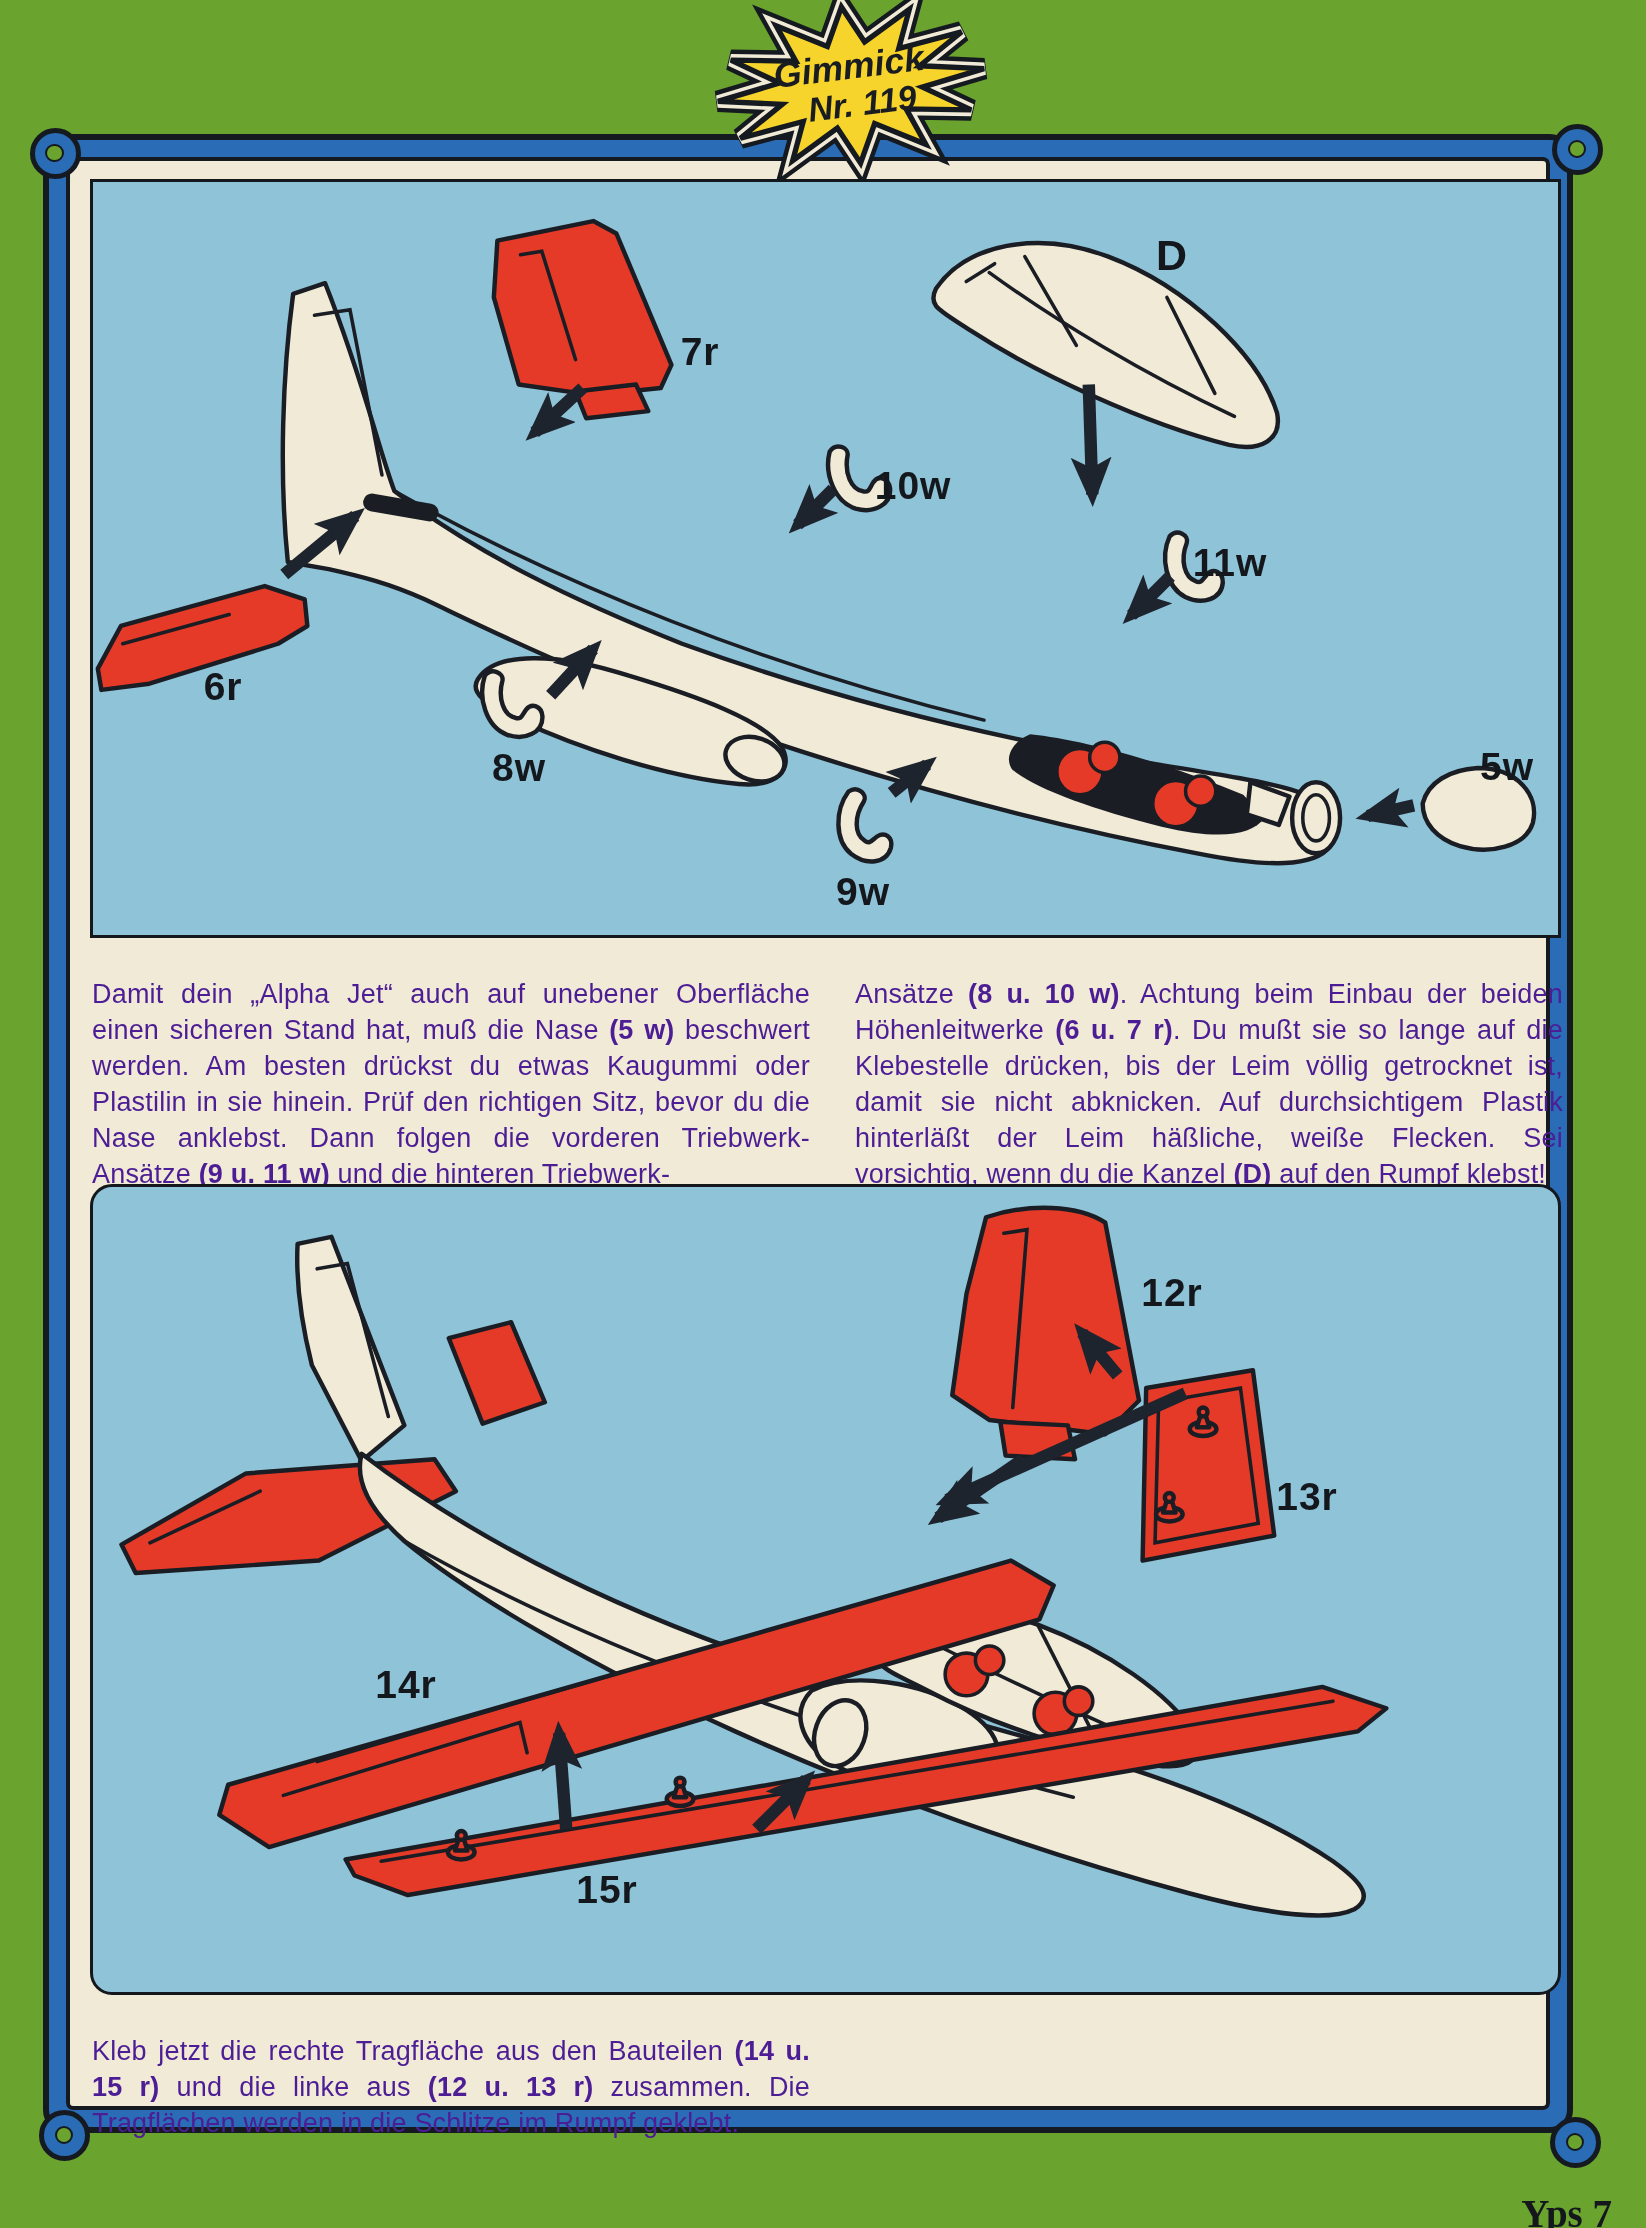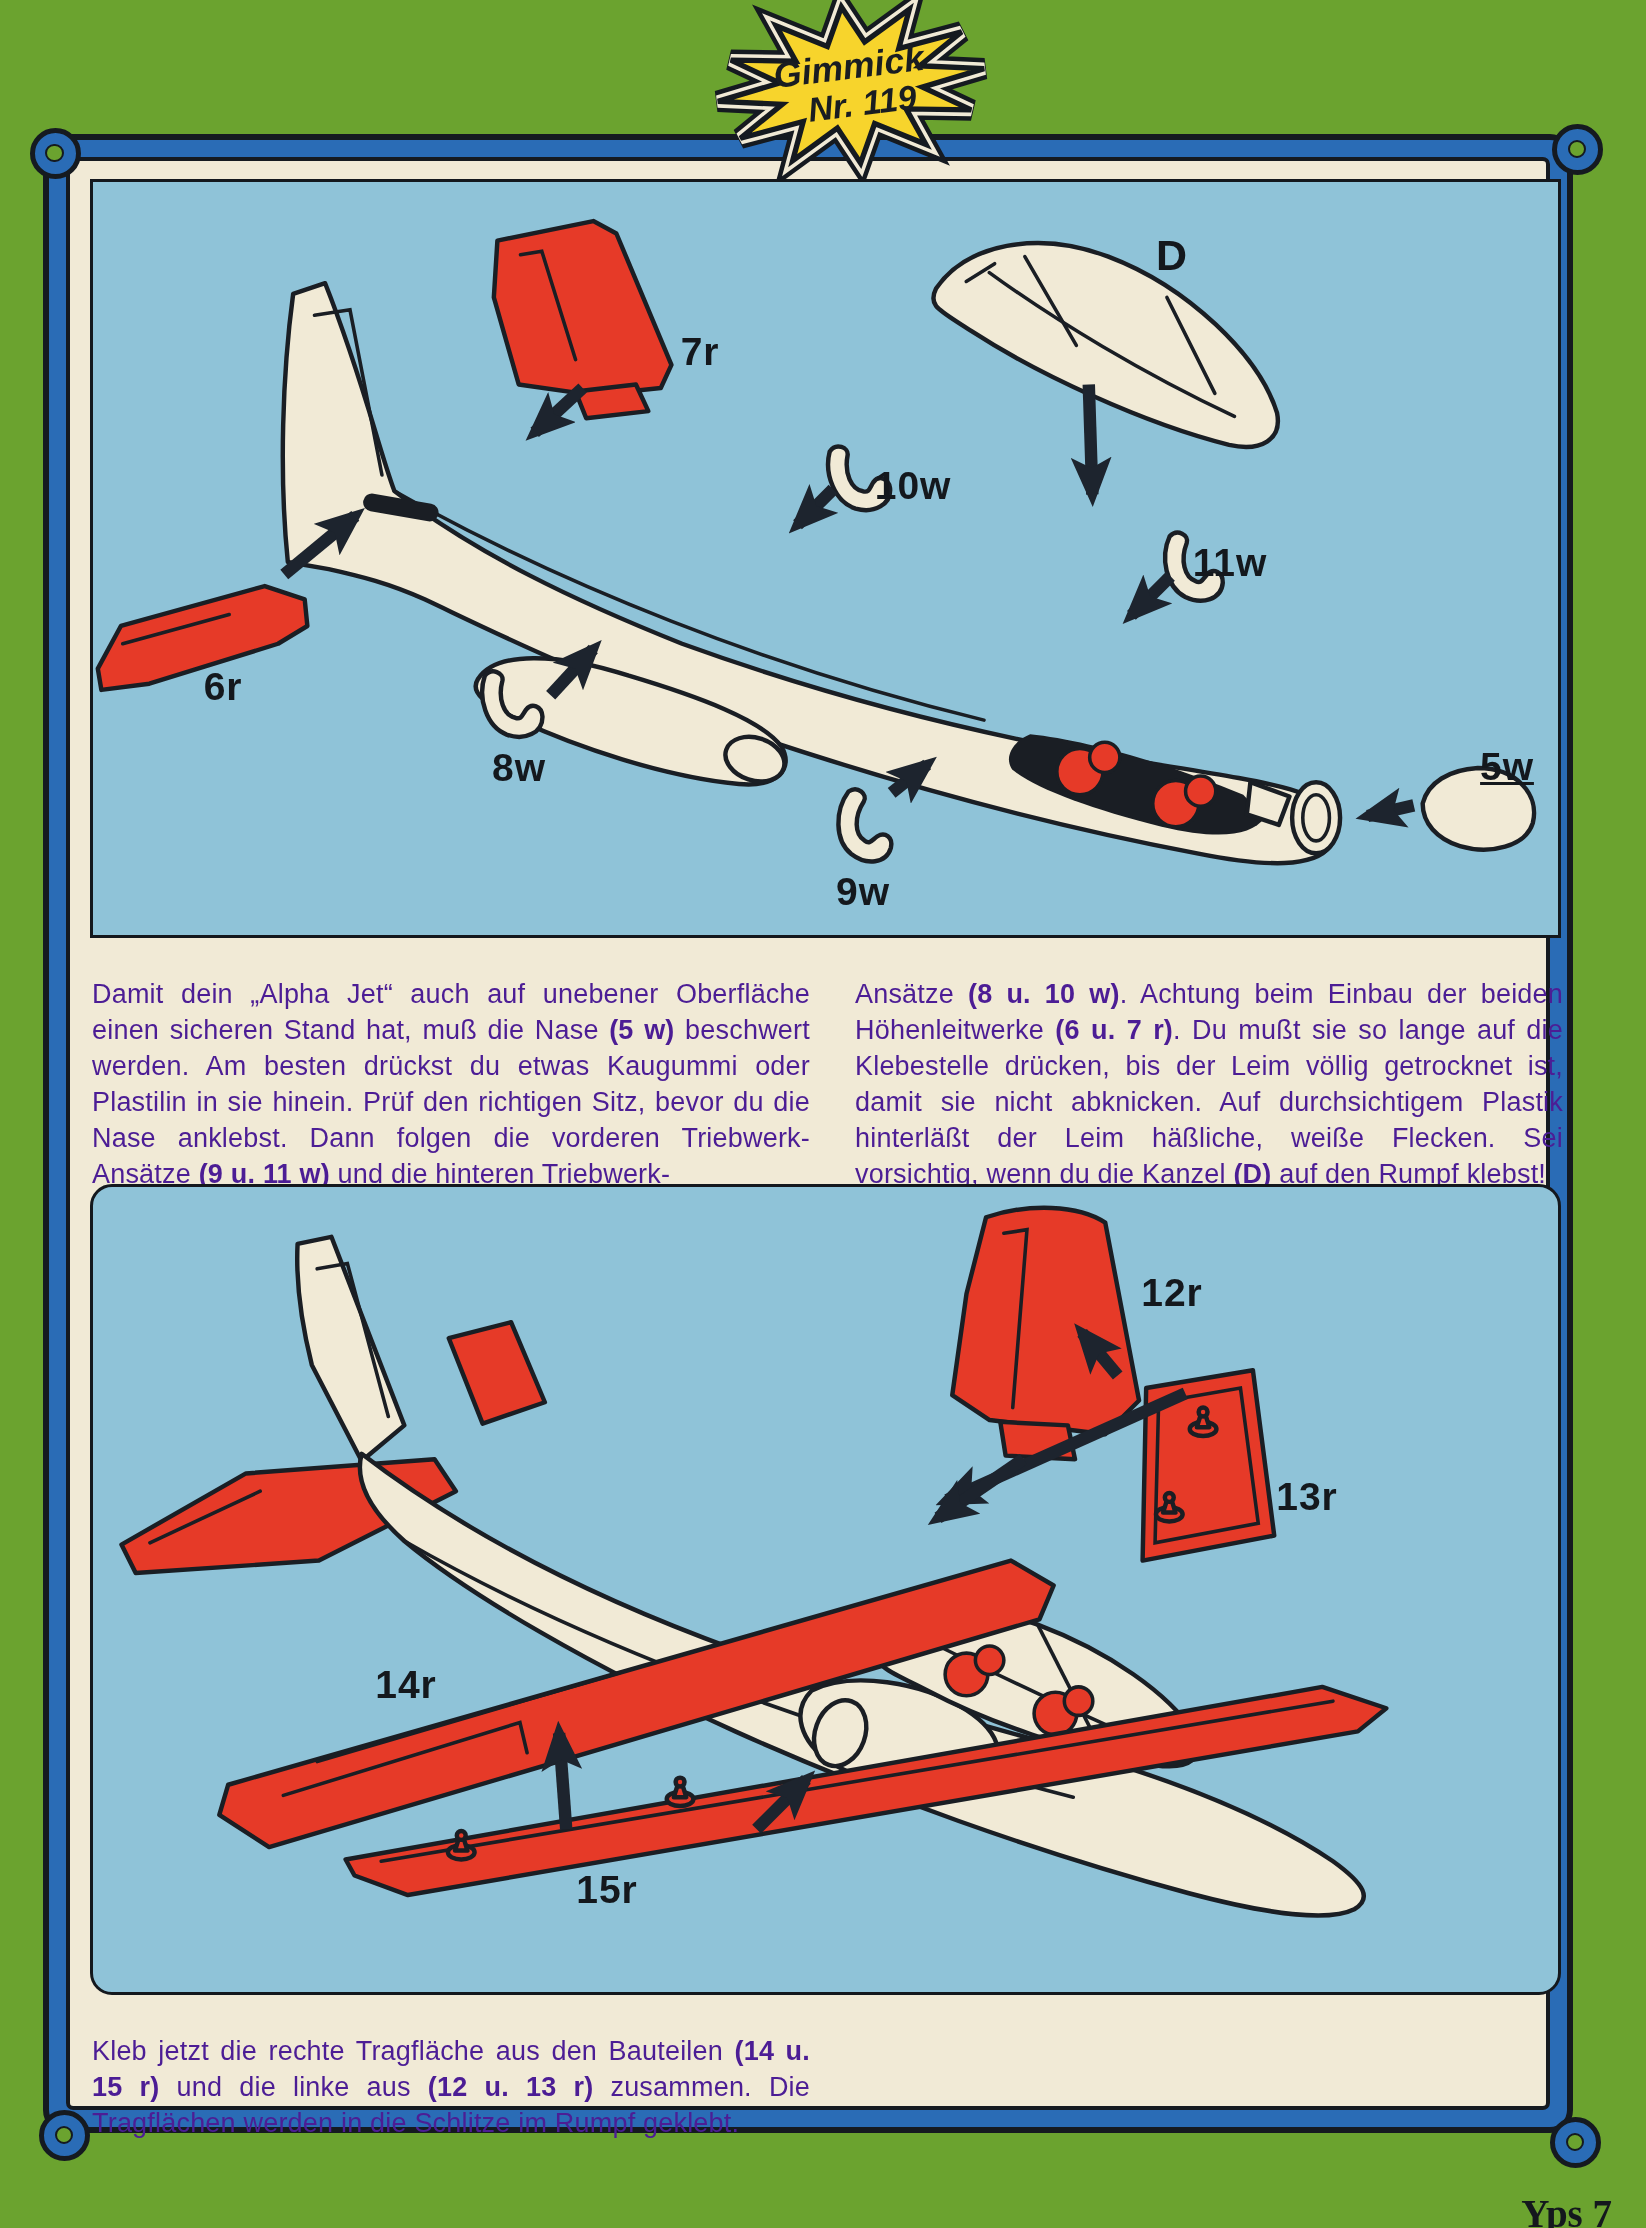--- a/index.html
+++ b/index.html
@@ -147,21 +147,21 @@
       <line class="arrow" x1="1484" y1="702" x2="1432" y2="714"></line>
     </svg>
 
     <span class="plabel" style="left:575px;top:170px;margin-left:32px;">7r</span>
     <span class="plabel" style="left:820px;top:304px;">10w</span>
     <span class="plabel" style="left:1079px;top:73px;font-size:43px;">D</span>
     <span class="plabel" style="left:1137px;top:381px;">11w</span>
     <span class="plabel" style="left:130px;top:505px;">6r</span>
     <span class="plabel" style="left:426px;top:586px;">8w</span>
     <span class="plabel" style="left:770px;top:710px;">9w</span>
-    <span class="plabel" style="left:1414px;top:585px;text-decoration:underline;">5w</span>
+    <span class="plabel" style="left:1414px;top:585px;">5w</span>
   </div>
 
   <p id="t1l" class="copy"><span>Damit dein „Alpha Jet“ auch auf unebener Oberfläche einen sicheren Stand hat, muß die Nase </span><span class="b">(5 w)</span><span> beschwert werden. Am besten drückst du etwas Kaugummi oder Plastilin in sie hinein. Prüf den richtigen Sitz, bevor du die Nase anklebst. Dann folgen die vorderen Triebwerk-Ansätze </span><span class="b">(9 u. 11 w)</span><span> und die hinteren Triebwerk-</span></p>
   <p id="t1r" class="copy"><span>Ansätze </span><span class="b">(8 u. 10 w)</span><span>. Achtung beim Einbau der beiden Höhenleitwerke </span><span class="b">(6 u. 7 r)</span><span>. Du mußt sie so lange auf die Klebestelle drücken, bis der Leim völlig getrocknet ist, damit sie nicht abknicken. Auf durchsichtigem Plastik hinterläßt der Leim häßliche, weiße Flecken. Sei vorsichtig, wenn du die Kanzel </span><span class="b">(D)</span><span> auf den Rumpf klebst!</span></p>
 
   <div id="panel2" class="panel">
     <svg viewBox="0 0 1643 905">
 
       <path class="red" d="M30,402 L170,322 L382,306 L406,342 L252,420 L46,434 Z"></path>
       <path class="line" d="M62,400 L186,342"></path>

